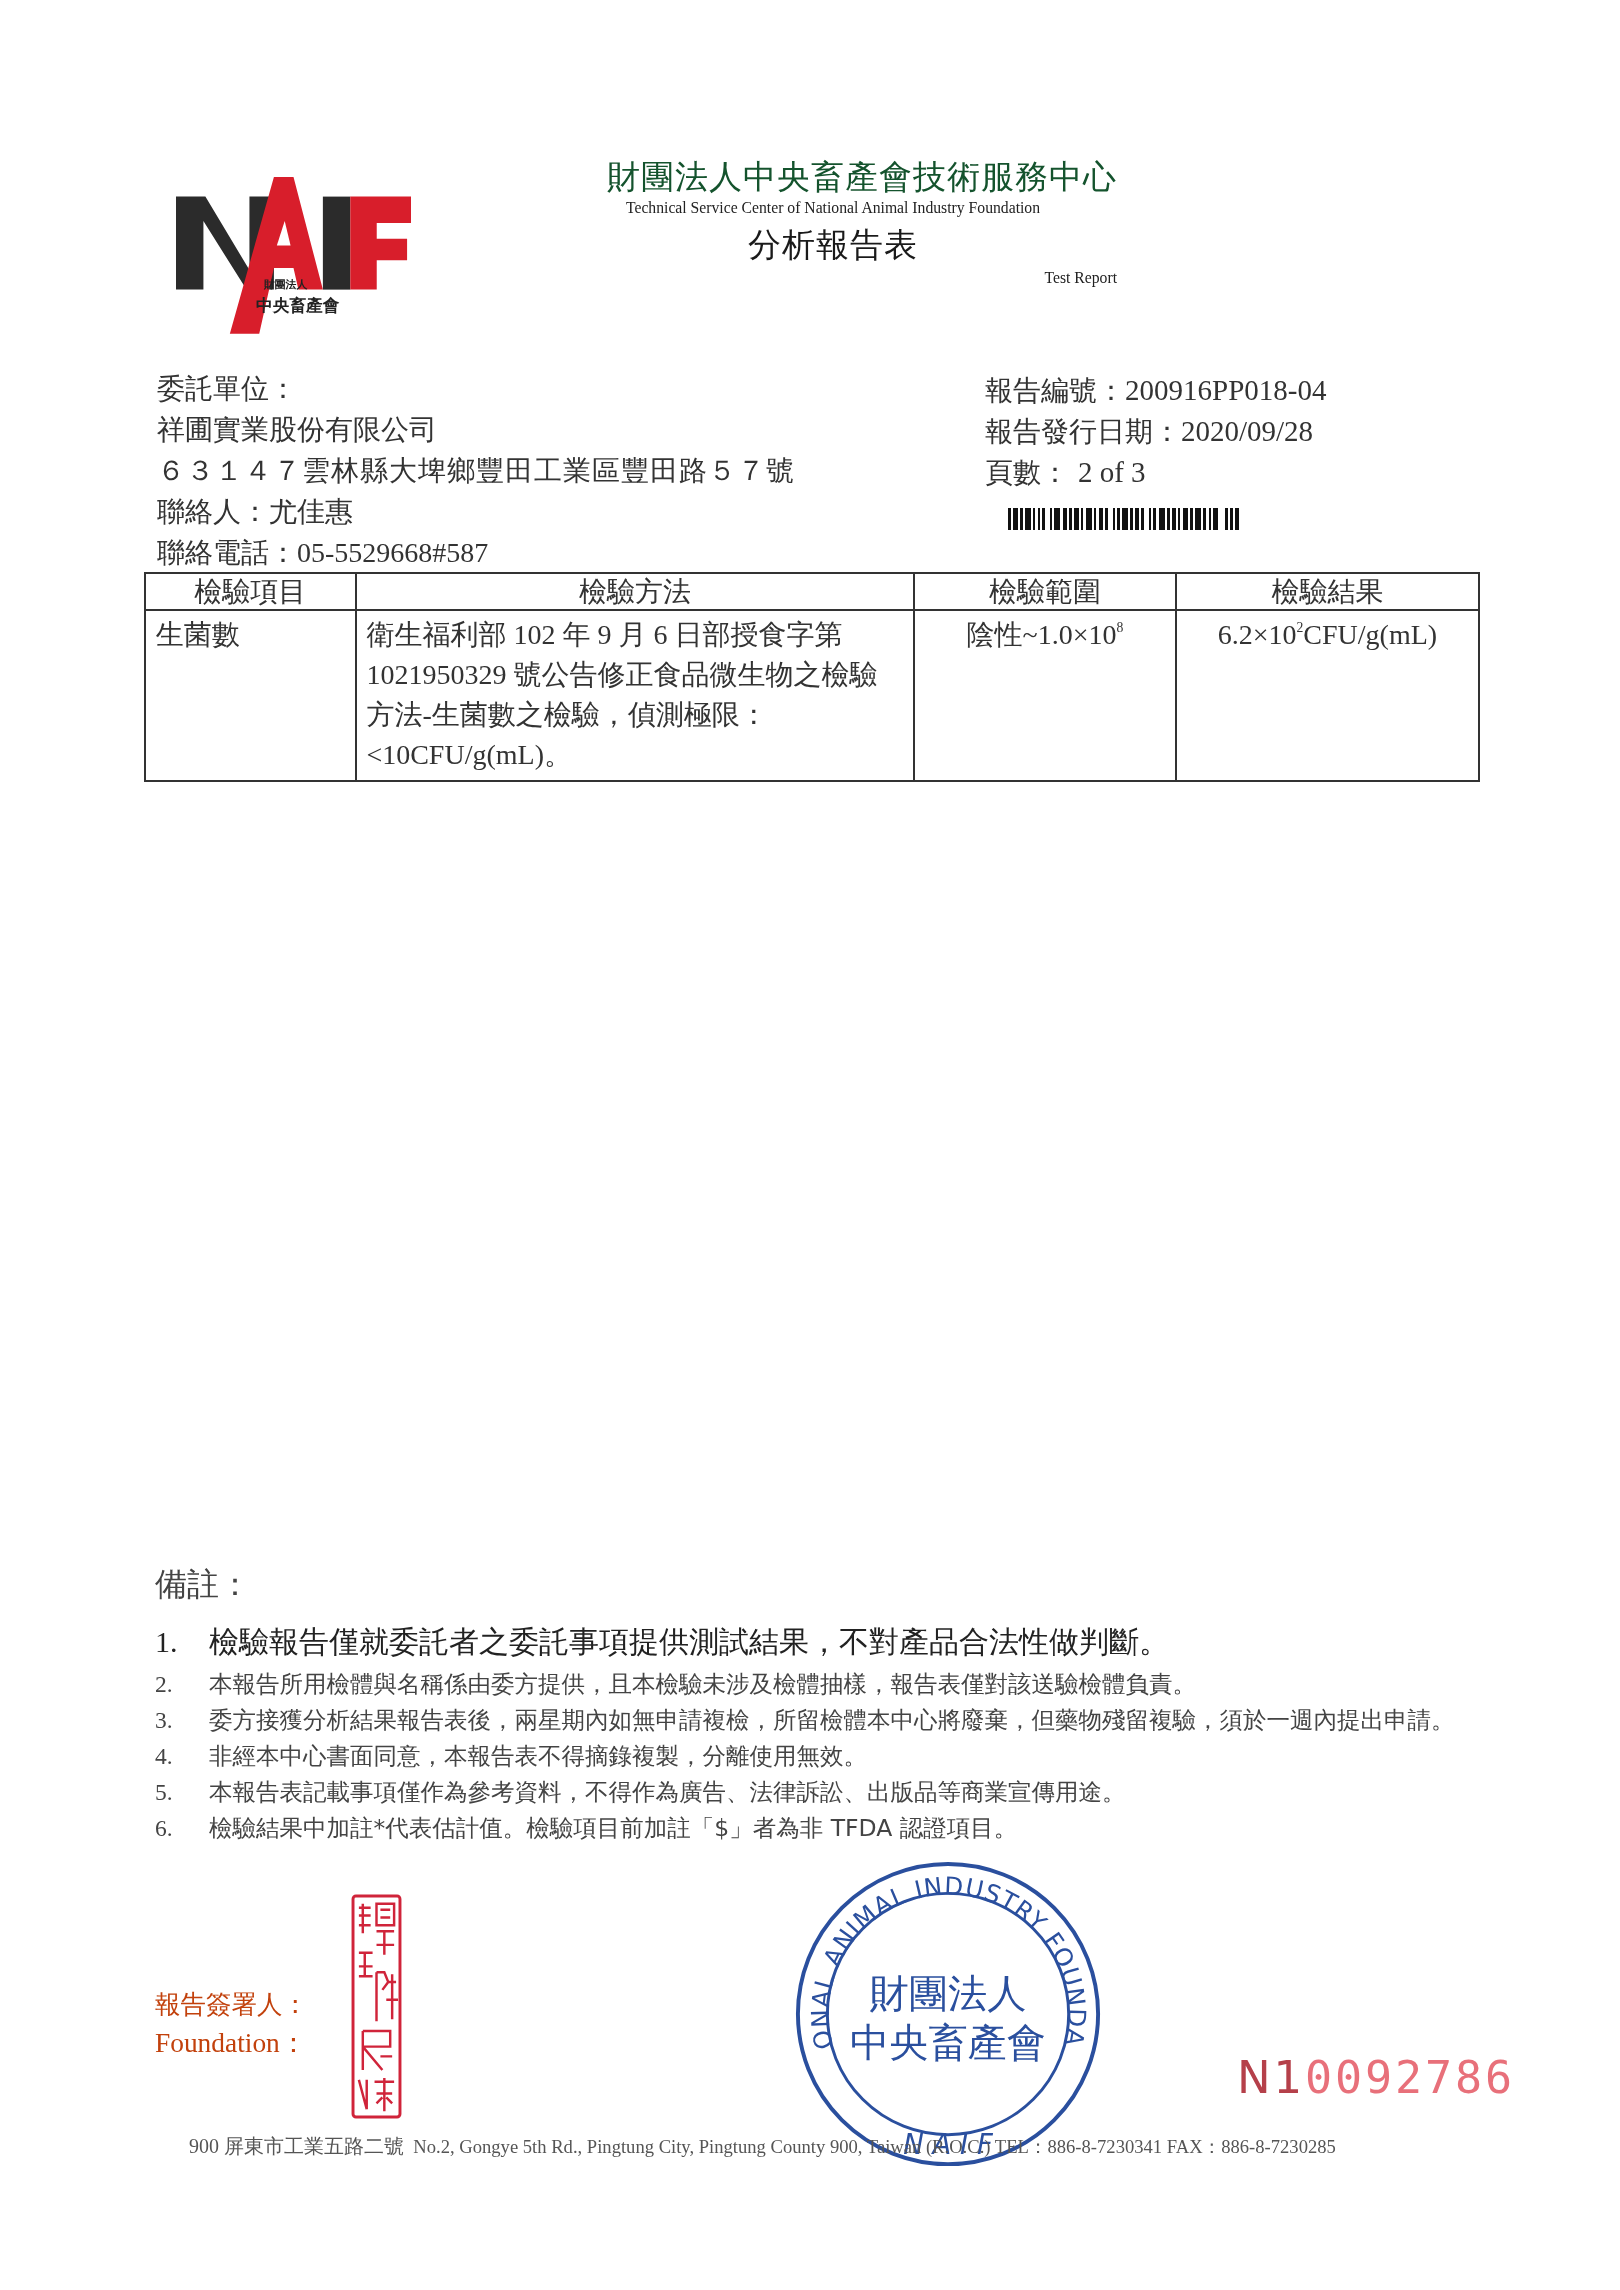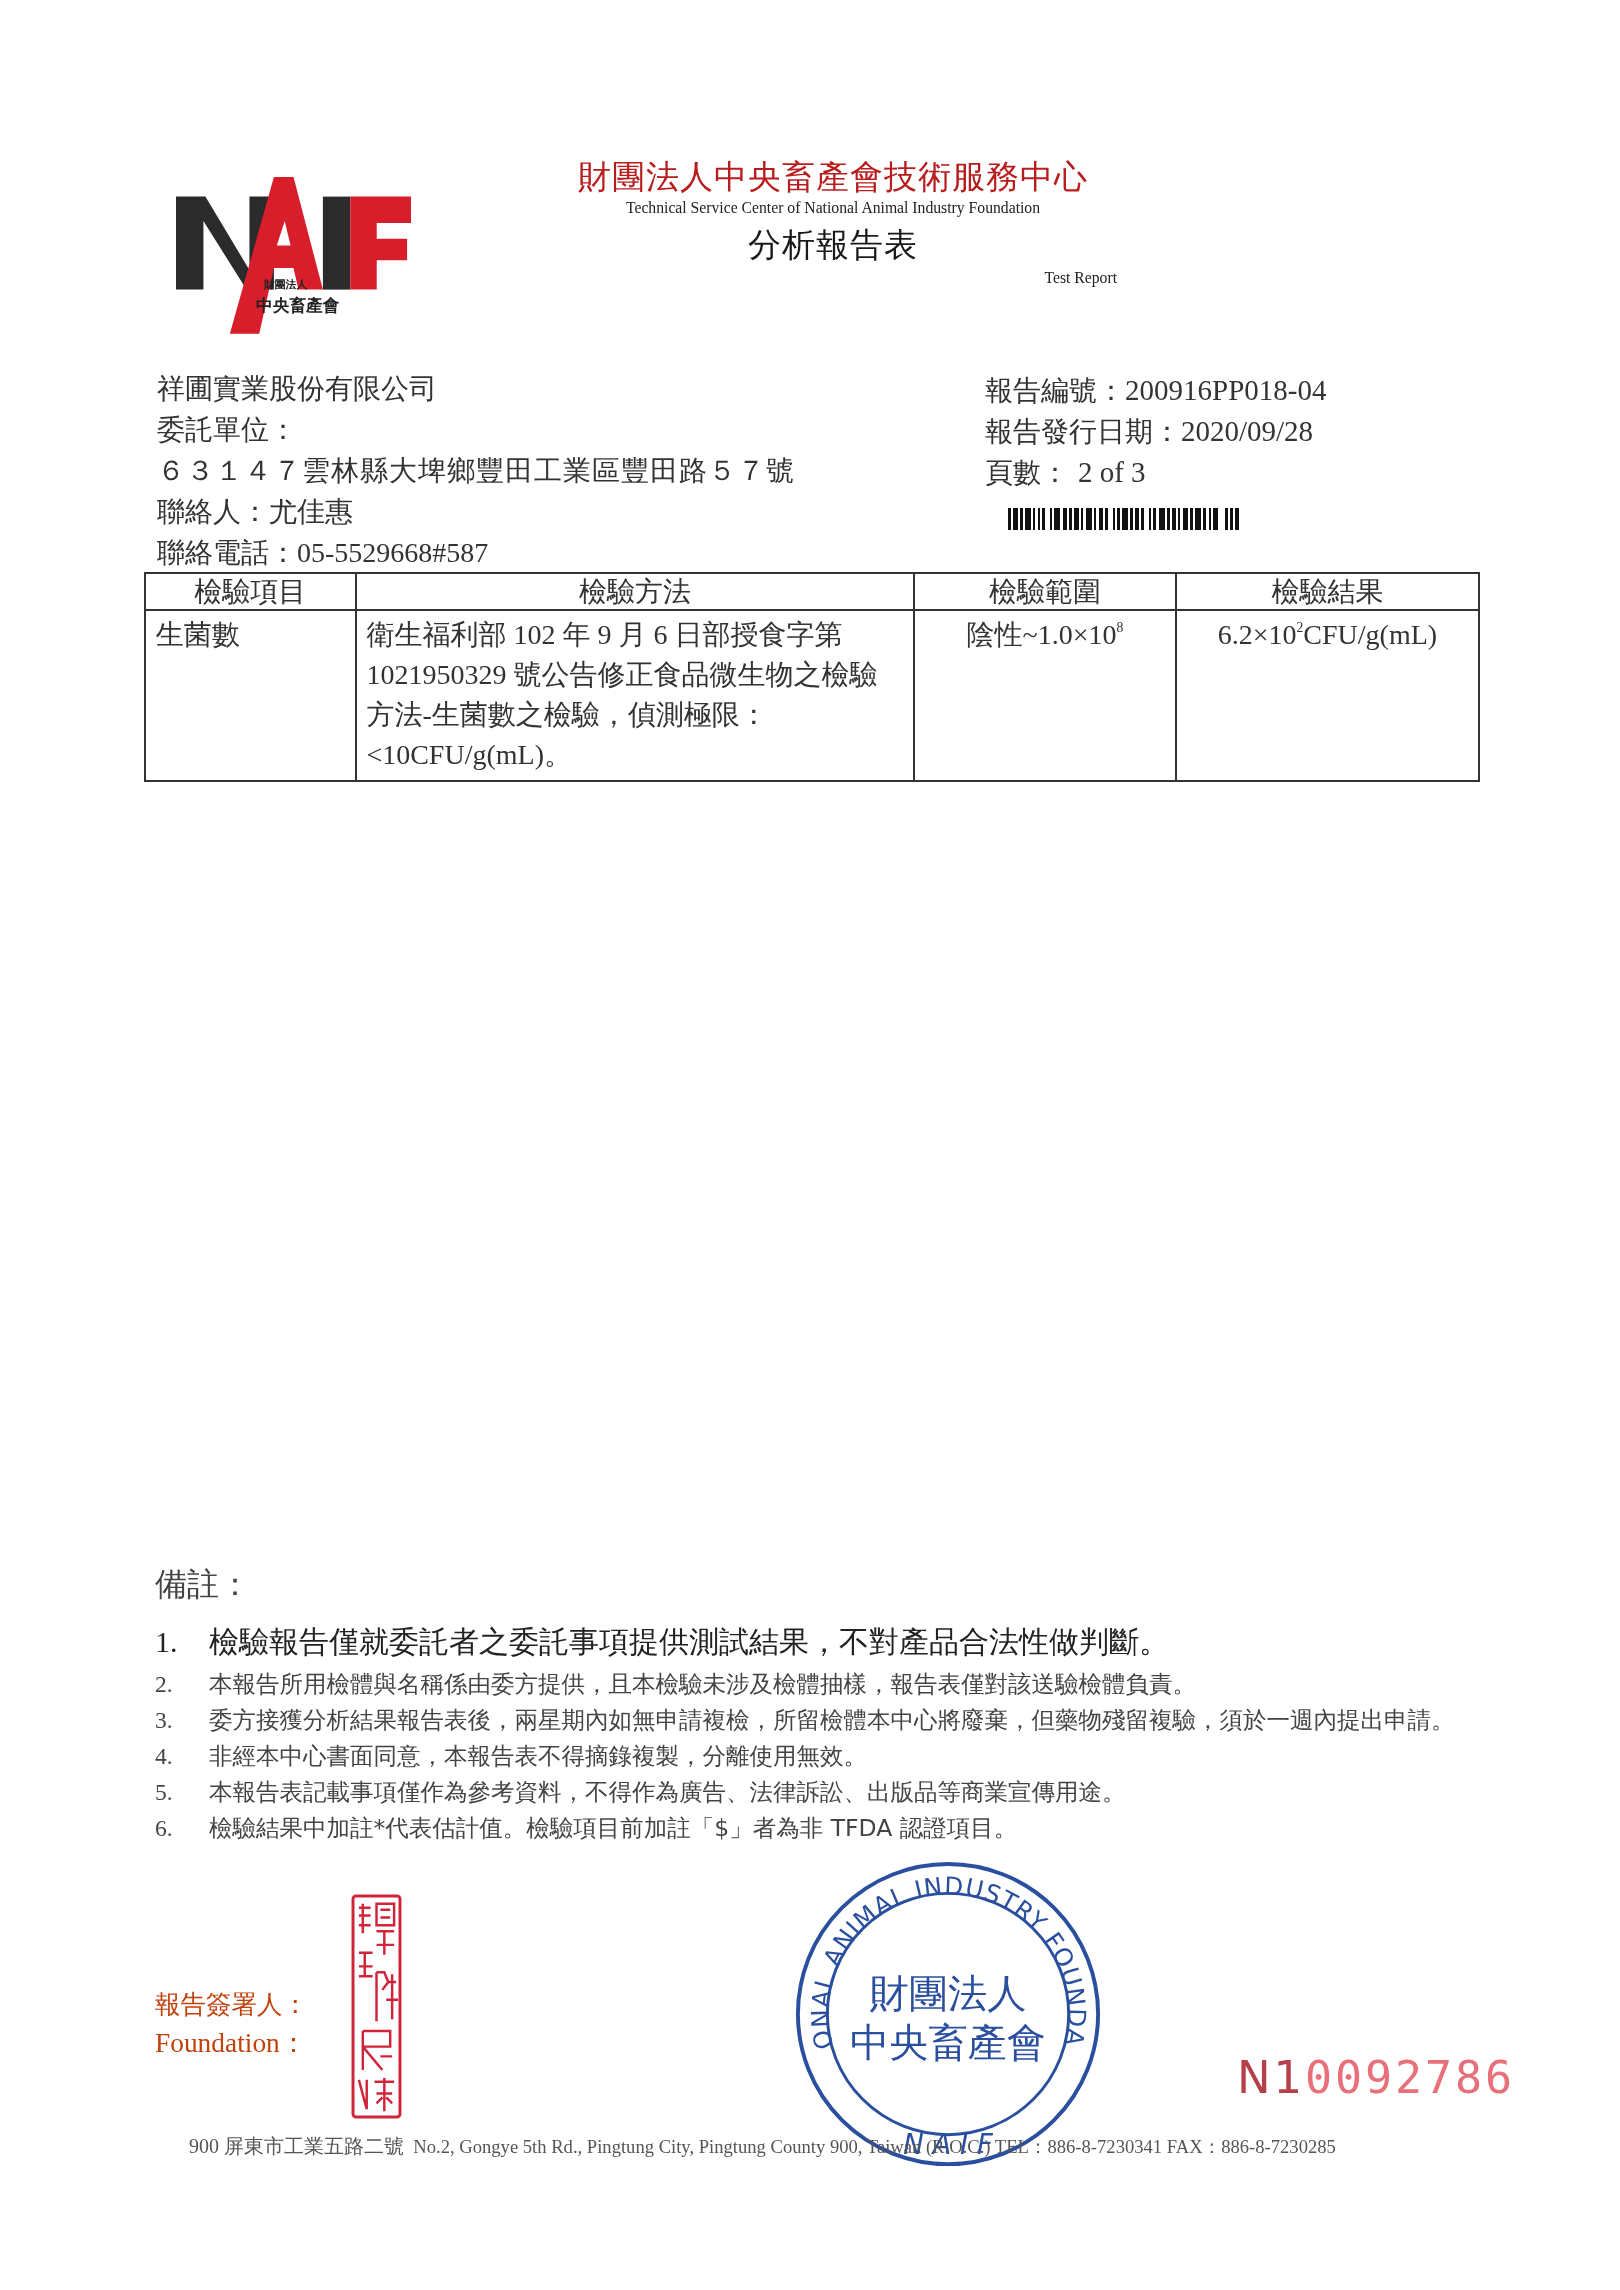--- a/index.html
+++ b/index.html
@@ -1,20 +1,20 @@
 <!DOCTYPE html>
 <html><head>
 <meta charset="utf-8">
 <style>
   html, body { margin:0; padding:0; }
   body { width:1620px; height:2291px; background:#ffffff; position:relative; overflow:hidden;
          font-family:"DejaVu Serif","Liberation Serif",serif; color:#222; }
   .abs { position:absolute; }
   .logo { left:176px; top:162px; width:235px; height:172px; }
-  .org-cn { left:549px; top:155px; width:568px; text-align:center; font-family:Liberation Mono, monospace; font-size:33px; color:#b91c1c; letter-spacing:1px; }
+  .org-cn { left:549px; top:155px; width:568px; text-align:right; font-family:Liberation Mono, monospace; font-size:33px; color:#14532d; letter-spacing:1px; }
   .org-en { left:549px; top:199px; width:568px; text-align:center; font-family:"Liberation Serif",serif; font-size:15.7px; color:#222; }
   .title-cn { left:549px; top:223px; width:568px; text-align:center; font-family:"DejaVu Sans",sans-serif; font-size:33px; color:#1a1a1a; letter-spacing:1px; }
   .title-en { left:549px; top:269px; width:568px; text-align:right; font-family:"Liberation Serif",serif; font-size:15.7px; color:#222; }
 
   .client { left:157px; top:368px; font-family:"DejaVu Sans",sans-serif; font-size:28px; color:#333; line-height:41px; }
   .client .addr { letter-spacing:1px; }
   .client .num { font-family:"Liberation Serif",serif; }
 
   .meta { left:985px; top:370px; font-family:"DejaVu Sans",sans-serif; font-size:28px; color:#333; line-height:40px; }
   .meta .num { font-family:"Liberation Serif",serif; font-size:29px; }
@@ -69,22 +69,22 @@
   <div class="abs" style="left:88px;top:116px;font-family:'DejaVu Sans',sans-serif;font-size:10.8px;font-weight:bold;color:#222;">財團法人</div>
   <div class="abs" style="left:80px;top:132px;font-family:'DejaVu Sans',sans-serif;font-size:16.7px;font-weight:bold;color:#222;">中央畜產會</div>
 </div>
 
 <div class="abs org-cn">財團法人中央畜產會技術服務中心</div>
 <div class="abs org-en">Technical Service Center of National Animal Industry Foundation</div>
 <div class="abs title-cn">分析報告表</div>
 <div class="abs title-en">Test Report</div>
 
 <div class="abs client">
+  <div>委託單位：</div>
   <div>祥圃實業股份有限公司</div>
-  <div>委託單位：</div>
   <div class="addr">６３１４７雲林縣大埤鄉豐田工業區豐田路５７號</div>
   <div><span>聯絡人：</span><span>尤佳惠</span></div>
   <div><span>聯絡電話：</span><span class="num">05-5529668#587</span></div>
 </div>
 
 <div class="abs meta">
   <div><span>報告編號：</span><span class="num">200916PP018-04</span></div>
   <div><span>報告發行日期：</span><span class="num">2020/09/28</span></div>
   <div><span>頁數：</span> <span class="num">2 of 3</span></div>
 </div>

